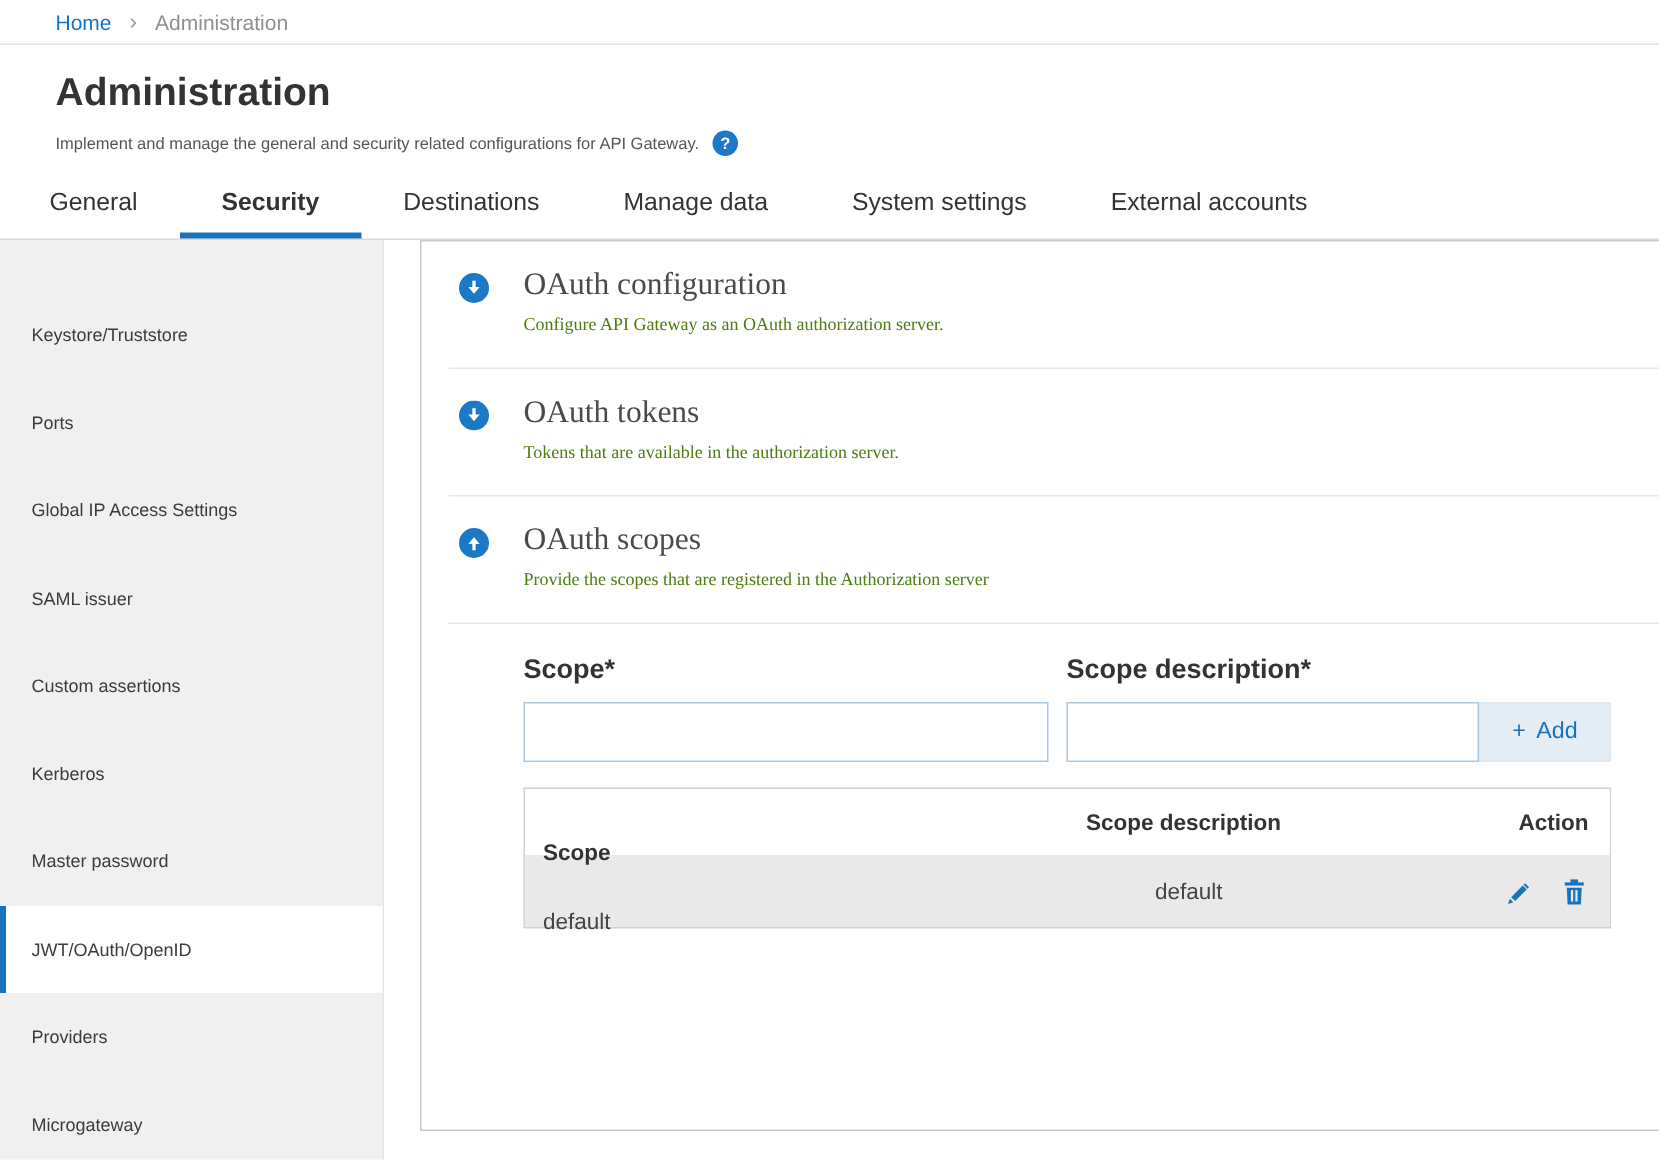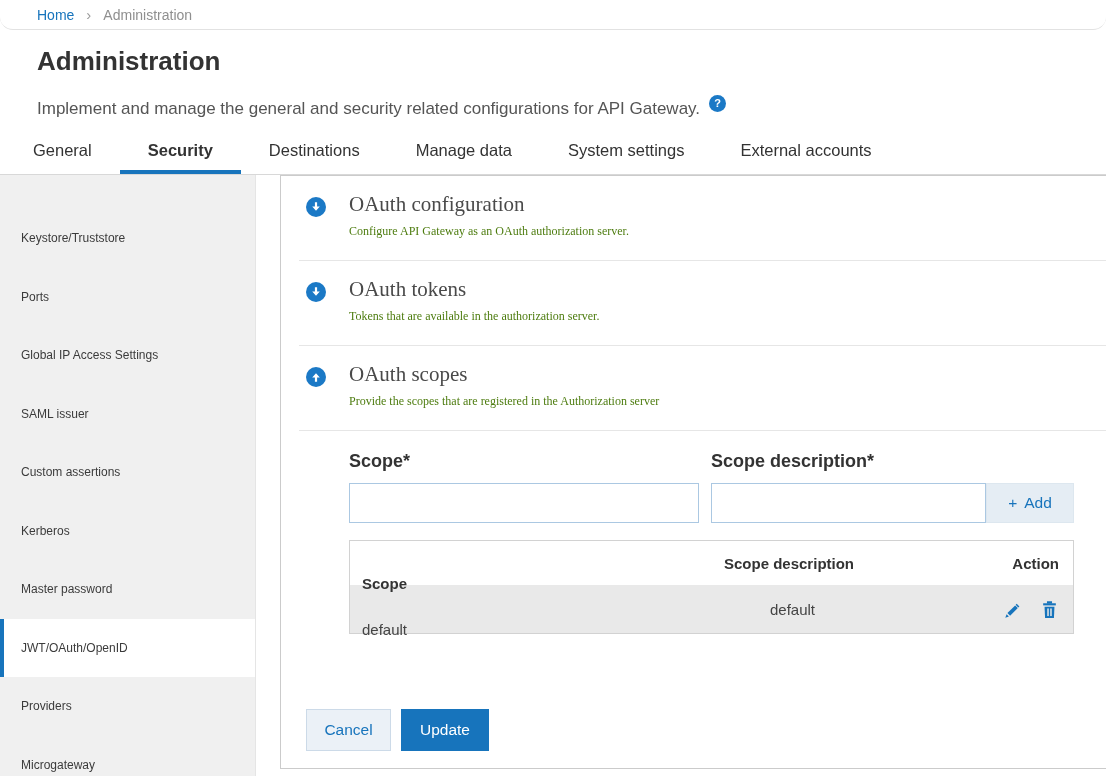--- a/index.html
+++ b/index.html
@@ -2,30 +2,30 @@
 <html><head>
 <meta charset="utf-8">
 <style>
   * { margin:0; padding:0; box-sizing:border-box; }
   html,body { background:#fff; }
   body { font-family:"Liberation Sans", sans-serif; color:#333; }
   .screen { position:relative; width:1106px; height:776px; background:#fff; overflow:hidden; }
 
   
   .breadcrumb-bar { height:30px; display:flex; align-items:center; gap:12px;
-    padding-left:37px; border-bottom:1px solid #e2e2e2; font-size:14px;border-radius:13px; }
+    padding-left:37px; border-bottom:1px solid #e2e2e2; font-size:14px; }
   .crumb-link { color:#1774bc; text-decoration:none; cursor:pointer; }
   .crumb-sep { color:#9a9a9a; font-size:15px; }
   .crumb-current { color:#8f8f8f; }
 
   
   .page-header { padding:16px 0 0 37px; }
   .page-title { font-size:26px; font-weight:700; color:#333; }
   .subtitle-row { display:flex; align-items:center; gap:9px; margin-top:10px; }
-  .page-subtitle { font-size:17px; color:#555;margin-top:12px; }
+  .page-subtitle { font-size:11px; color:#555; }
   .help-icon { width:17px; height:17px; border-radius:50%; background:#1b79c6; color:#fff;
     font-size:11px; font-weight:700; display:flex; align-items:center; justify-content:center; cursor:pointer; }
 
   
   .tabs { display:flex; padding-left:5px; margin-top:13px; border-bottom:1px solid #d8d8d8; }
   .tab { padding:9px 28px 10px; font-size:16.5px; color:#333; cursor:pointer;
     border-bottom:4px solid transparent; white-space:nowrap; }
   .tab.active { font-weight:700; border-bottom-color:#1774bc; }
 
   
@@ -208,20 +208,16 @@
                     <rect x="9.7" y="8" width="1.4" height="7.2" fill="#e9e9e9"></rect>
                   </svg>
                 </span>
               </div>
             </div>
           </div>
         </div>
 
       </div>
 
-      <div class="footer-actions">
-        <button class="btn btn-cancel">Cancel</button>
-        <button class="btn btn-update">Update</button>
-      </div>
 
     </div>
   </div>
 </div>
 
 </body></html>

